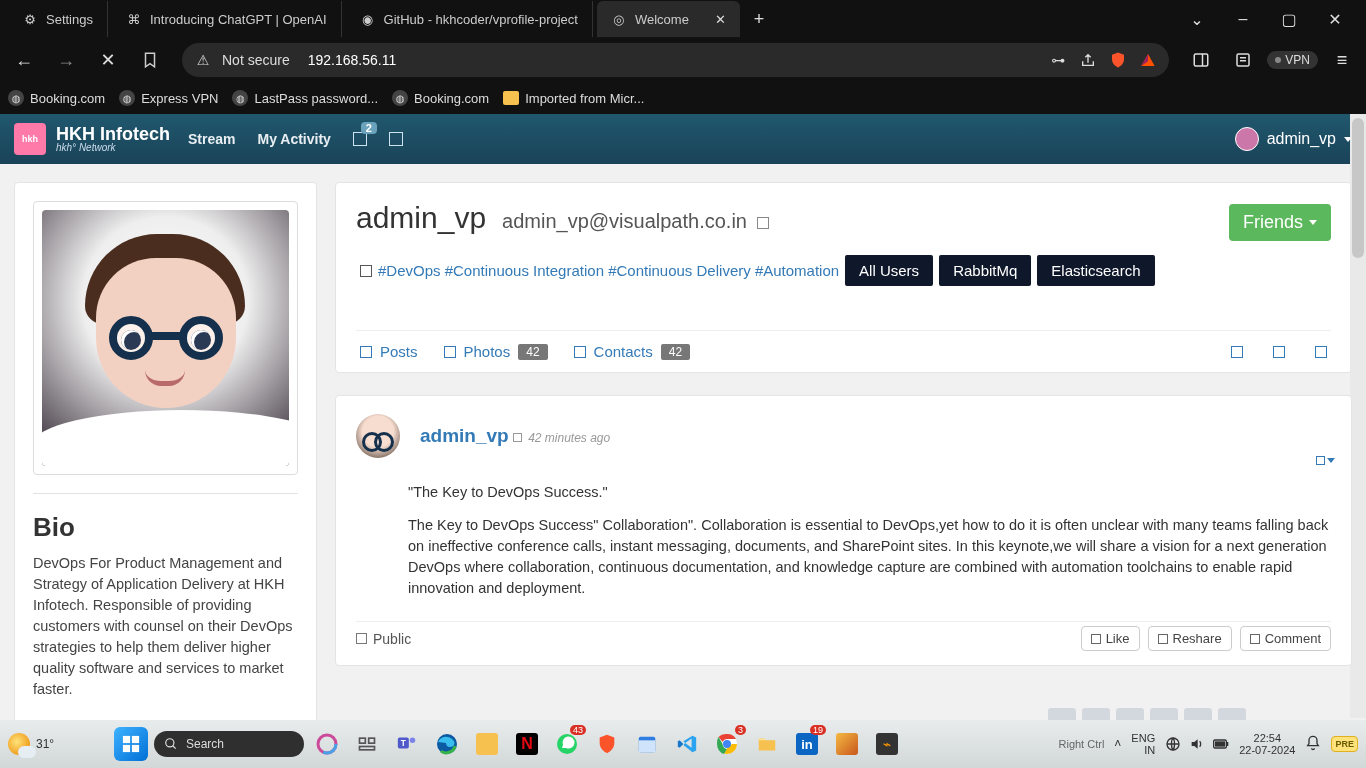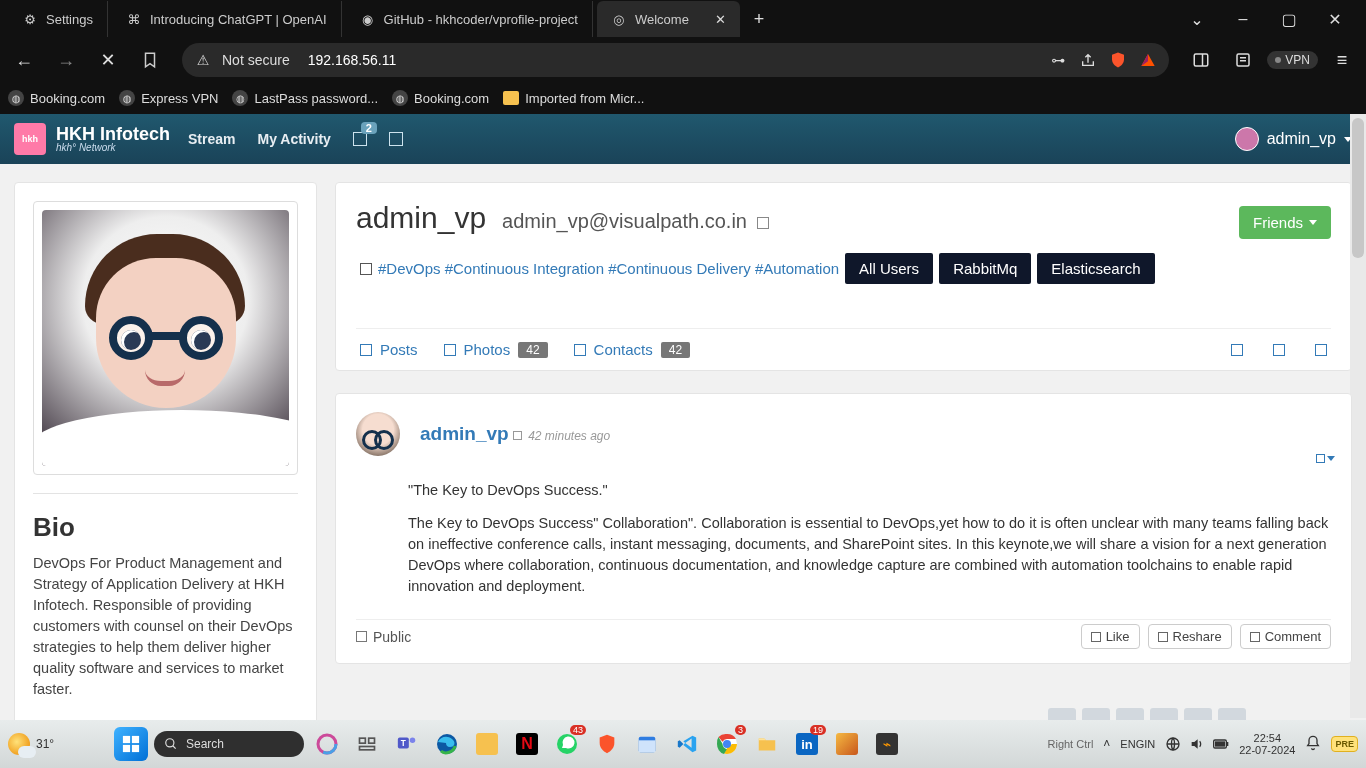--- a/index.html
+++ b/index.html
@@ -63,21 +63,21 @@
   .bio-h { font-size: 26px; font-weight: 700; color: #333; margin-bottom: 10px; }
   .bio-p { font-size: 14.5px; color: #444; line-height: 1.45; }
 
   .maincol { flex: 1; display: flex; flex-direction: column; gap: 22px; min-width: 0; overflow: hidden; }
   .card { background: #fff; border: 1px solid #e4e4e4; border-radius: 4px; }
   .profile-card { padding: 18px 20px 0 20px; }
   .title-row { display: flex; align-items: baseline; gap: 16px; }
   .uname { font-size: 30px; font-weight: 400; color: #333; }
   .email { font-size: 20px; color: #555; }
   .sq { display: inline-block; width: 12px; height: 12px; border: 1px solid #888; margin-left: 4px; vertical-align: middle; }
-  .friends-btn { margin-left: auto; background: #5cb85c; color: #fff; border-radius: 4px; padding: 8px 14px; font-size: 15px; display: flex; align-items: center; gap: 6px; }
+  .friends-btn { margin-left: auto; background: #5cb85c; color: #fff; border-radius: 4px; padding: 8px 14px; font-size: 18px; display: flex; align-items: center; gap: 6px; }
   .friends-btn .caret { width: 0; height: 0; border-left: 4px solid transparent; border-right: 4px solid transparent; border-top: 5px solid #fff; }
 
   .tags-row { display: flex; align-items: center; gap: 6px; margin-top: 14px; flex-wrap: wrap; }
   .tags { color: #337ab7; font-size: 15px; }
   .btn-g { background: #0f172a; color: #fff; border-radius: 2px; padding: 7px 14px; font-size: 15px; }
 
   .tabrow { display: flex; align-items: center; gap: 26px; margin-top: 44px; border-top: 1px solid #eee; padding: 12px 4px; font-size: 15px; color: #337ab7; }
   .tabitem { display: flex; align-items: center; gap: 8px; }
   .tabicon { width: 12px; height: 12px; border: 1px solid #337ab7; }
   .pill { background: #777; color: #fff; border-radius: 2px; padding: 1px 8px; font-size: 12px; }
@@ -111,21 +111,21 @@
   .weather .sun { width: 22px; height: 22px; border-radius: 50%; background: radial-gradient(circle at 40% 40%, #ffe27a, #f0a020 70%); position: relative; }
   .weather .sun::after { content: ""; position: absolute; right: -6px; bottom: -3px; width: 18px; height: 12px; background: #e7eef3; border-radius: 10px; }
   .tb-center { flex: 1; display: flex; align-items: center; gap: 6px; justify-content: flex-start; }
   .tb-ico { width: 34px; height: 34px; border-radius: 6px; display: flex; align-items: center; justify-content: center; font-size: 16px; }
   .search-pill { display: flex; align-items: center; gap: 8px; background: #2f2f2f; color: #ddd; border-radius: 18px; padding: 6px 14px 6px 10px; min-width: 150px; }
   .tb-ico.win { background: linear-gradient(135deg,#3fb2ff,#006fd6); color: #fff; }
   .tb-ico svg { display: block; }
   .tb-badge { position: relative; }
   .tb-badge .n { position: absolute; top: -2px; right: -2px; background: #d93025; color: #fff; font-size: 9px; border-radius: 7px; padding: 0 3px; }
   .tb-right { display: flex; align-items: center; gap: 10px; margin-left: auto; }
-  .tb-lang { display: flex; flex-direction: row; align-items: flex-end; font-size: 11px; line-height: 1.1; }
+  .tb-lang { display: flex; flex-direction: column; align-items: flex-end; font-size: 11px; line-height: 1.1; }
   .tb-clock { display: flex; flex-direction: column; align-items: center; font-size: 11px; line-height: 1.1; }
   .tray { display: flex; gap: 8px; align-items: center; color: #333; }
   .tray .i { width: 16px; height: 16px; display: inline-flex; align-items: center; justify-content: center; }
   .pre { background: #ffe27a; border: 1px solid #e0b020; border-radius: 4px; font-size: 9px; padding: 2px 3px; font-weight: 700; color: #7a4; color: #6a5a00; }
 
   
   .tray-bg { position: absolute; bottom: 48px; right: 120px; height: 12px; display: flex; gap: 6px; opacity: 0.35; }
   .tray-bg .tile { width: 28px; height: 22px; background: #9ab; border-radius: 3px; }
 </style>
 </head>

